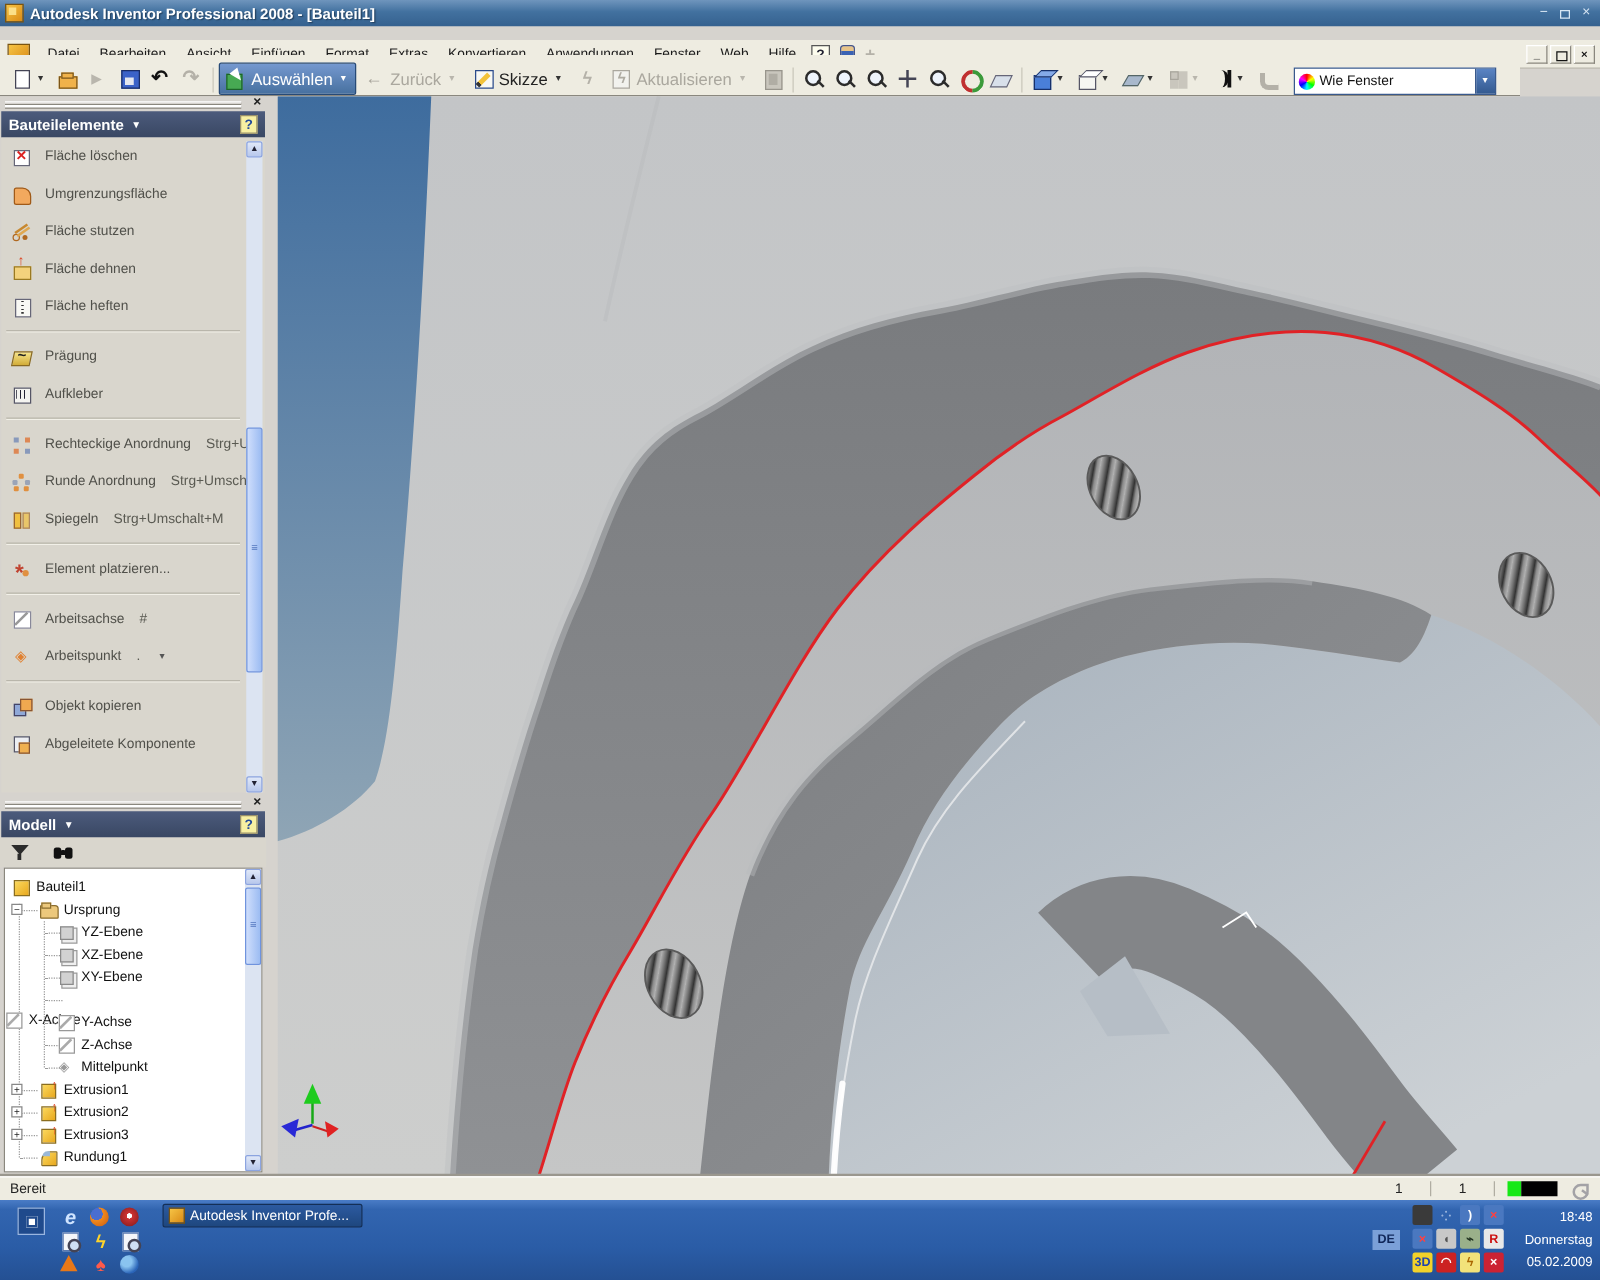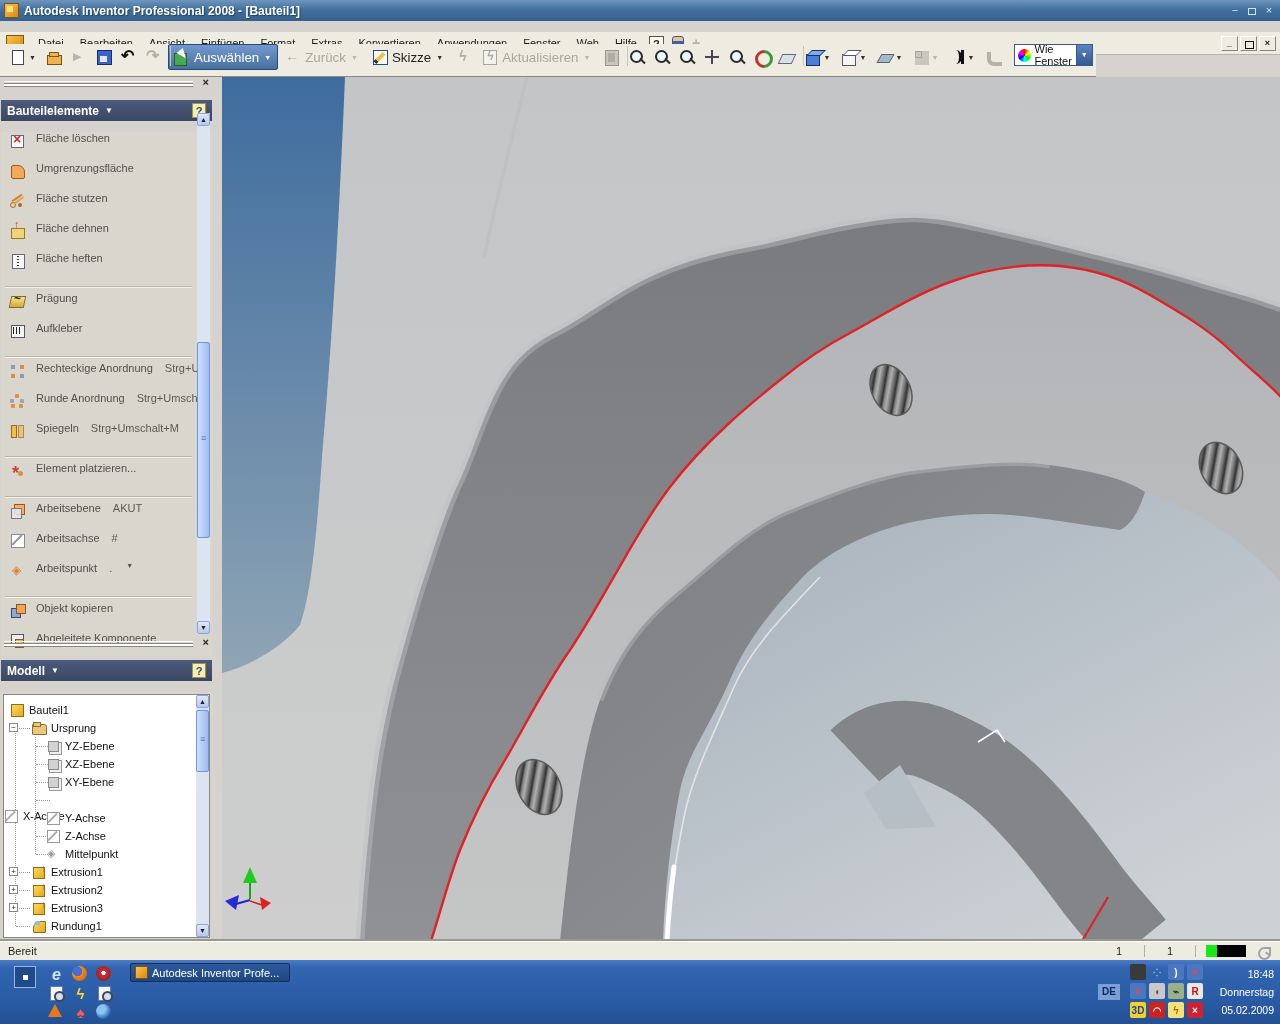--- a/index.html
+++ b/index.html
@@ -17,21 +17,21 @@
   .menubar{position:absolute;left:0;top:32px;width:1280px;height:23px;background:#eeece1;border-bottom:1px solid #b8b5ac;display:flex;align-items:center;padding:0 4px}
   .menuitem{padding:3px 8px;color:#1a1a1a}
   .menu-extra{display:flex;align-items:center;gap:8px;margin-left:4px}
   .mi-help-box{width:15px;height:15px;border:1px solid #555;background:#fdfdee;color:#223;font-weight:bold;text-align:center;line-height:14px;font-size:11px}
   .mi-assistant{width:12px;height:15px;background:linear-gradient(180deg,#e8c489 30%,#3a62b4 30%);border:1px solid #44548a;border-radius:3px 3px 1px 1px}
   .mi-plus{color:#b4b1a8;font-size:14px;font-weight:bold}
   .mdi-controls{margin-left:auto;display:flex;gap:2px}
   .mdi-controls .mbtn{width:17px;height:15px;background:#eeece1;border:1px solid;border-color:#fff #8a877e #8a877e #fff;font-size:9px;font-weight:bold;text-align:center;line-height:13px;color:#111;position:relative}
   .mdi-restore::after{content:"";position:absolute;left:4px;top:4px;width:7px;height:6px;border:1px solid #111}
   
-  .toolbar{position:absolute;left:0;top:44px;width:1096px;height:33px;background:#eeece1;border-bottom:1px solid #8a877e;display:flex;align-items:flex-start;padding:0 6px;gap:1px}
+  .toolbar{position:absolute;left:0;top:44px;width:1216px;height:33px;background:#eeece1;border-bottom:1px solid #8a877e;display:flex;align-items:flex-end;padding:0 6px;gap:1px}
   .tbtn{height:26px;display:flex;align-items:center;padding:0 2px;border:1px solid transparent;border-radius:2px;color:#222}
   .tbtn.labeled{padding:0 4px;gap:3px}
   .tbtn.active{background:linear-gradient(180deg,#7498cf,#47709f);border-color:#274a77;color:#fff}
   .tbtn.disabled{color:#aaa79e}
   .tsep{width:7px;height:24px;position:relative}
   .tsep::after{content:"";position:absolute;left:3px;top:2px;bottom:2px;width:1px;background:#c9c6ba}
   .dd{width:11px;font-size:7px;color:#333;text-align:center}
   .tbtn.active .dd{color:#fff}
   .tbtn.disabled .dd{color:#b9b6ad}
   .ti{width:18px;height:18px;position:relative;display:inline-block;flex:0 0 18px}
@@ -72,25 +72,25 @@
   .combo{height:22px;width:162px;margin-left:8px;background:#fff;border:1px solid #39598c;display:flex;align-items:center;padding-left:3px;gap:4px}
   .combo .wheel{width:13px;height:13px;border-radius:50%;background:conic-gradient(#f00,#ff0,#0f0,#0ff,#00f,#f0f,#f00);flex:0 0 13px}
   .combo .cval{flex:1;color:#111}
   .combo .cbtn{width:16px;height:20px;background:linear-gradient(180deg,#5a84c4,#33598f);color:#fff;font-size:7px;text-align:center;line-height:20px;border-left:1px solid #39598c}
   
   .dock{position:absolute;left:0;top:77px;width:213px;height:864px;background:#d6d3ce}
   .panel{position:absolute;left:0;width:213px}
   .dragbar{height:11px;position:relative;margin:1px 2px 0}
   .dragbar::before{content:"";position:absolute;left:2px;right:18px;top:3px;height:1px;border-top:1px solid #fff;box-shadow:0 1px 0 #8a877e,0 3px 0 #fff,0 4px 0 #8a877e}
   .dragbar .pclose{position:absolute;right:2px;top:-2px;font-size:11px;font-weight:bold;color:#222}
-  .phead{height:21px;background:linear-gradient(180deg,#4c5b7c,#394763);display:flex;align-items:center;padding:0 6px;color:#fff;font-weight:bold;font-size:12px;margin:11px 1px}
+  .phead{height:21px;background:linear-gradient(180deg,#4c5b7c,#394763);display:flex;align-items:center;padding:0 6px;color:#fff;font-weight:bold;font-size:12px;margin:0 1px}
   .phead .caret{font-size:8px;margin-left:6px}
   .phead .phelp{margin-left:auto;width:14px;height:15px;background:#f8f0a2;border:1px solid #99906a;color:#234a9a;font-weight:bold;font-size:11px;text-align:center;line-height:14px}
   .plist{position:relative;background:#d9d6cd;overflow:hidden}
-  .prow{height:30px;display:flex;align-items:flex-start;padding-left:8px;gap:10px;color:#50504a}
+  .prow{height:30px;display:flex;align-items:center;padding-left:8px;gap:10px;color:#50504a}
   .prow .sc{color:#5a5a52;margin-left:2px}
   .prow .pcaret{font-size:7px;color:#555;margin-left:4px}
   .pdiv{height:10px;position:relative}
   .pdiv::after{content:"";position:absolute;left:4px;right:20px;top:4px;height:1px;background:#b9b6ab;box-shadow:0 1px 0 #f2f0e8}
   
   .fi{width:17px;height:17px;position:relative;display:inline-block;flex:0 0 17px}
   .fi::before,.fi::after{content:"";position:absolute}
   .f-delete-face::before{left:2px;top:3px;width:11px;height:11px;background:#fff;border:1px solid #667}
   .f-delete-face::after{content:"×";left:4px;top:-1px;color:#d22;font-weight:bold;font-size:14px}
   .f-boundary-patch::before{left:2px;top:3px;width:12px;height:12px;background:#f2a95e;border:1px solid #a05a18;border-radius:2px 7px 2px 2px}
@@ -372,25 +372,20 @@
           <span class="fi f-mirror"></span>
           <span>Spiegeln</span>
           <span class="sc">Strg+Umschalt+M</span>
         </div>
         <div class="pdiv"></div>
         <div class="prow">
           <span class="fi f-place-feature"></span>
           <span>Element platzieren...</span>
         </div>
         <div class="pdiv"></div>
-        <div class="prow">
-          <span class="fi f-work-plane"></span>
-          <span>Arbeitsebene</span>
-          <span class="sc">AKUT</span>
-        </div>
         <div class="prow">
           <span class="fi f-work-axis"></span>
           <span>Arbeitsachse</span>
           <span class="sc">#</span>
         </div>
         <div class="prow">
           <span class="fi f-work-point"></span>
           <span>Arbeitspunkt</span>
           <span class="sc">.</span>
           <span class="pcaret">▼</span>

